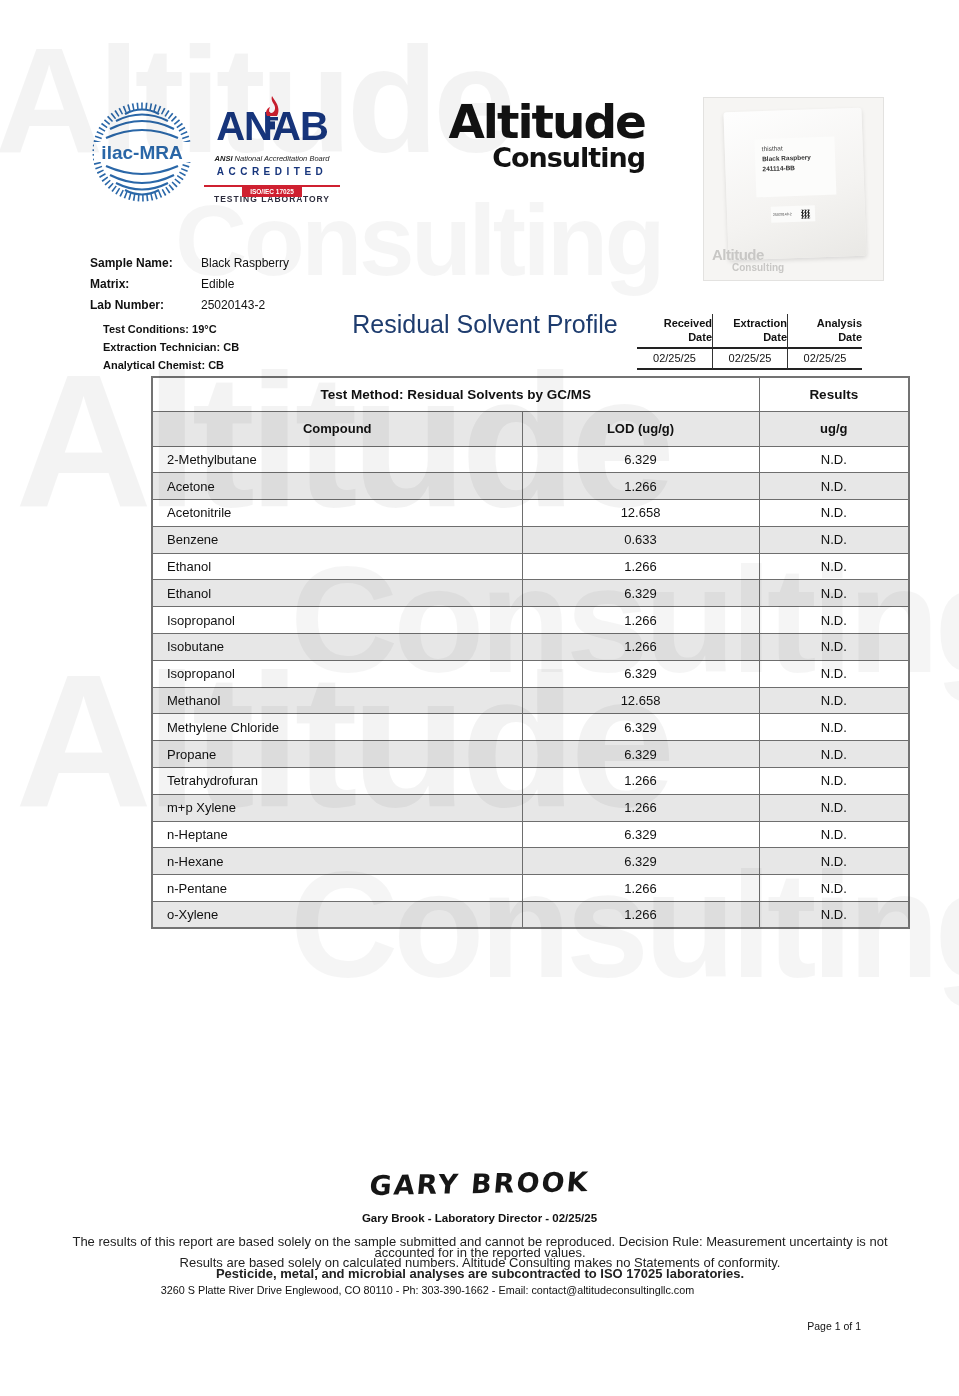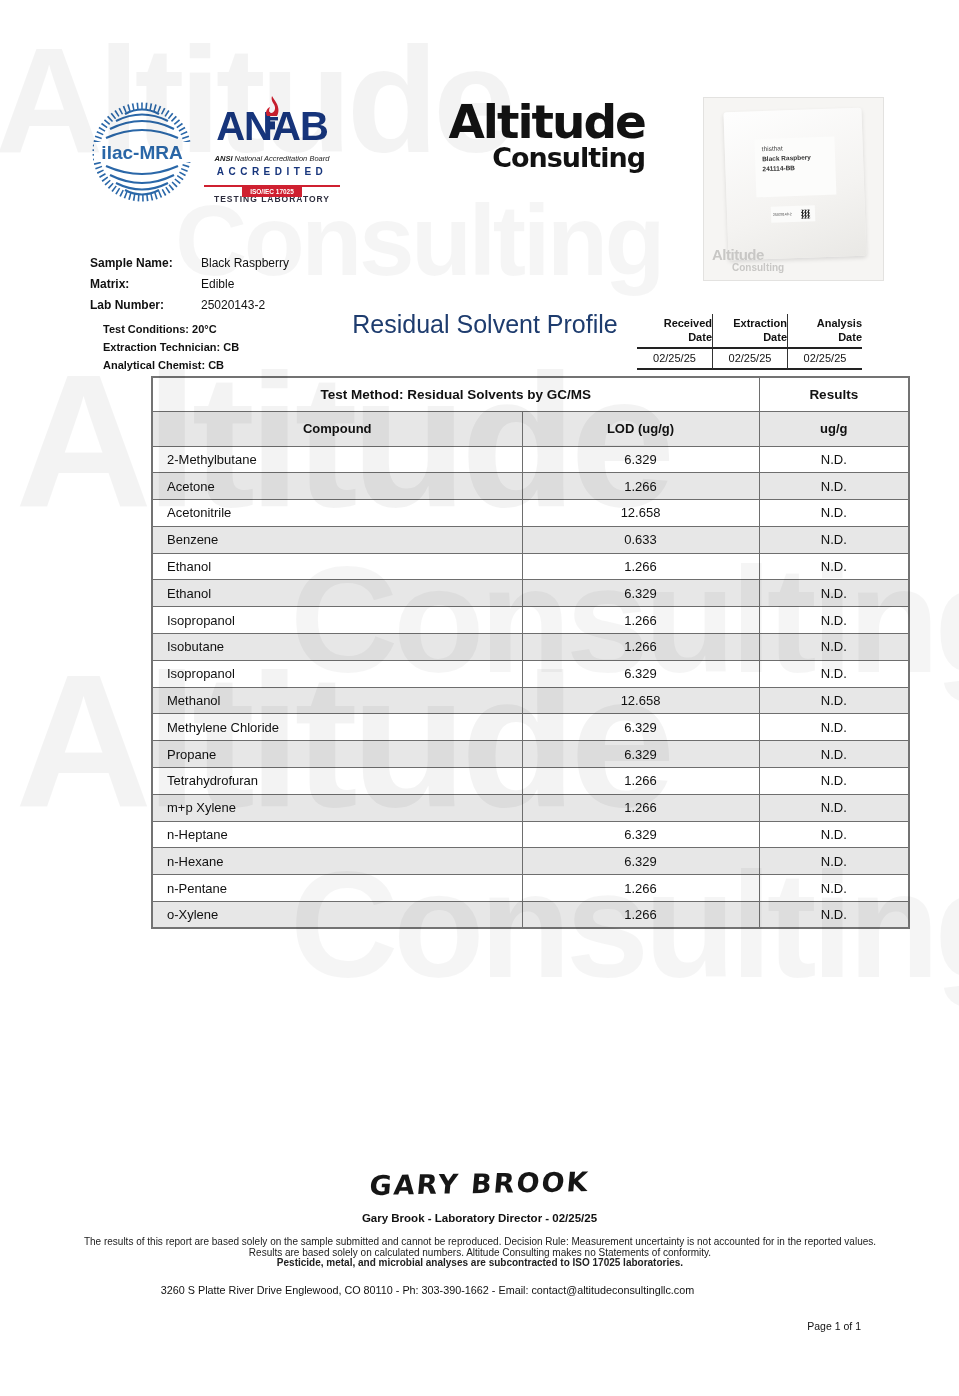--- a/index.html
+++ b/index.html
@@ -78,21 +78,21 @@
   .data-row:nth-child(even){background:#e7e7e7;}
   .data-row:nth-child(odd){background:#fff;}
   
   .sig-script{position:absolute;left:0;width:959px;top:1168px;text-align:center;z-index:2;
               font-family:"DejaVu Sans","Liberation Sans",sans-serif;font-size:27px;font-weight:bold;
               text-transform:uppercase;letter-spacing:2px;transform:skewX(-6deg) rotate(-1deg);
               color:#161616;}
   .sig-line{position:absolute;left:0;width:959px;top:1212px;text-align:center;z-index:2;
             font-size:11.5px;font-weight:bold;}
   .disclaimer{position:absolute;left:60px;width:840px;top:1237px;text-align:center;z-index:2;
-              font-size:10px;color:#222;line-height:10.5px;}
+              font-size:13px;color:#222;line-height:10.5px;}
   .disclaimer .d3{font-weight:bold;}
   .address{position:absolute;left:0;width:855px;top:1284px;text-align:center;z-index:2;
            font-size:10.8px;color:#111;}
   .page-num{position:absolute;right:98px;top:1320px;z-index:2;font-size:10.5px;}
 </style>
 </head>
 <body>
 
 <div class="page">
 
@@ -171,21 +171,21 @@
         <span class="s-label">Matrix:</span>
         <span class="s-value">Edible</span>
       </div>
       <div class="s-row">
         <span class="s-label">Lab Number:</span>
         <span class="s-value">25020143-2</span>
       </div>
     </div>
 
   <div class="conditions" id="conditions">
-      <div>Test Conditions: 20°C</div>
+      <div>Test Conditions: 19°C</div>
       <div>Extraction Technician: CB</div>
       <div>Analytical Chemist: CB</div>
     </div>
 
   <div class="report-title">Residual Solvent Profile</div>
 
   <div class="dates">
     <div class="dates-grid" id="dates-grid">
         <div class="d-head d-c0">
           <div>Received</div>

